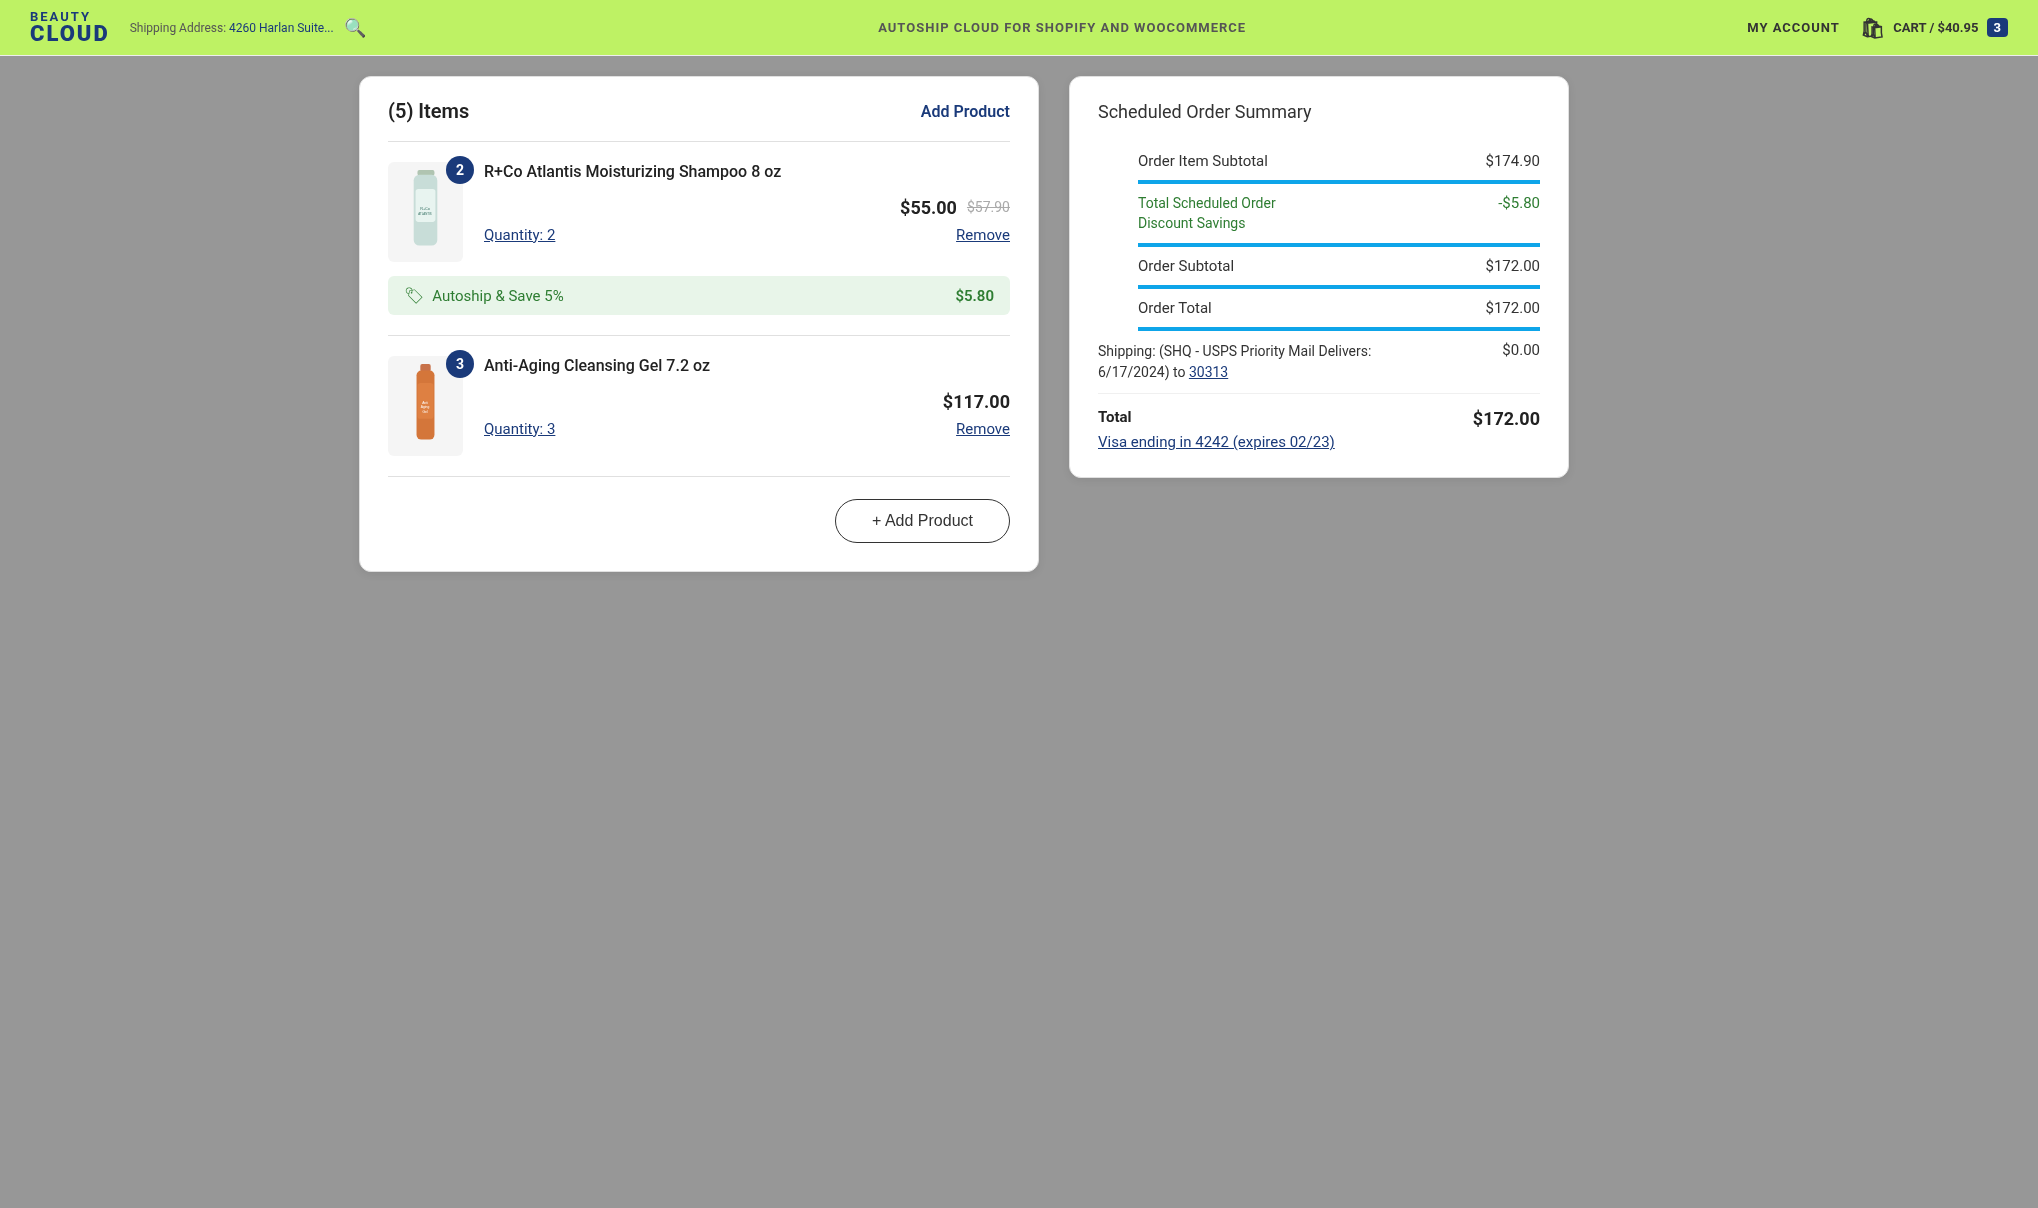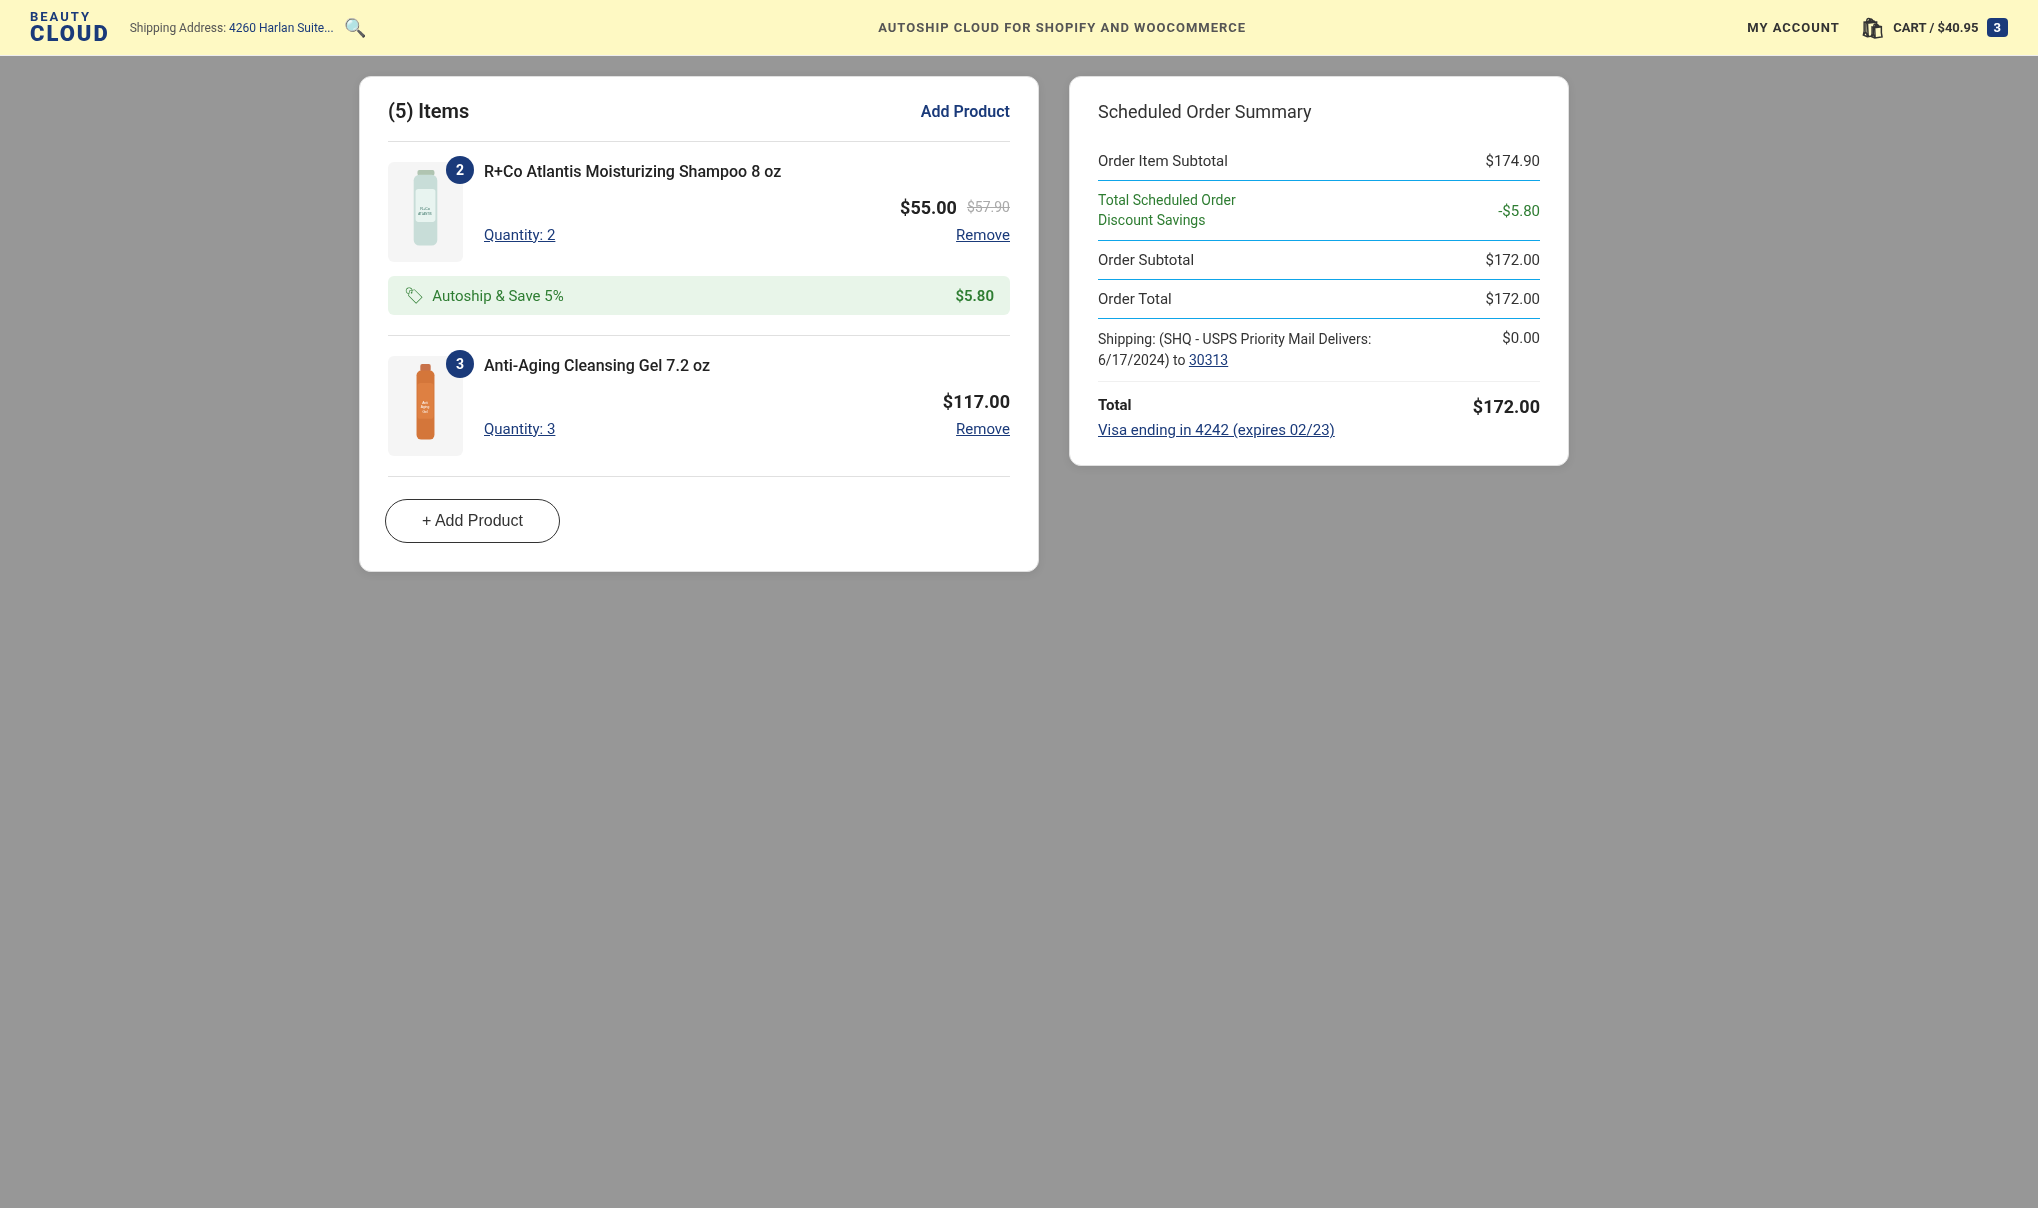--- a/index.html
+++ b/index.html
@@ -4,21 +4,21 @@
   <style>
     * { box-sizing: border-box; margin: 0; padding: 0; }
     body {
       font-family: -apple-system, BlinkMacSystemFont, 'Segoe UI', Roboto, sans-serif;
       background: #e8e8e8;
       min-height: 100vh;
     }
 
     
     .header {
-      background: #fef9c3;
+      background: #bef264;
       display: flex;
       align-items: center;
       padding: 10px 30px;
       border-bottom: 1px solid #eee;
       position: relative;
       z-index: 10;
     }
     .logo {
       display: flex;
       flex-direction: column;
@@ -259,21 +259,21 @@
     }
     .autoship-savings {
       font-size: 15px;
       color: #2e7d32;
       font-weight: 600;
     }
 
     
     .add-product-btn-wrap {
       display: flex;
-      justify-content: flex-start;
+      justify-content: flex-end;
       padding: 22px 28px 28px 25px;
     }
     .add-product-btn {
       border: 1.5px solid #333;
       background: #fff;
       border-radius: 50px;
       padding: 12px 36px;
       font-size: 16px;
       color: #333;
       cursor: pointer;
@@ -298,24 +298,25 @@
     .summary-title {
       font-size: 18px;
       font-weight: 400;
       color: #333;
       margin-bottom: 20px;
     }
 
     .summary-row {
       display: flex;
       justify-content: space-between;
-      align-items: center;
+      align-items: flex-start;
       padding: 10px 0;
-      border-bottom: 1px solid #0ea5e9;
-      font-size: 15px;
+      border-bottom: 4px solid #0ea5e9;
+      font-size: 15px;
+      margin-left: 40px;
     }
     .summary-row:last-child {
       border-bottom: none;
     }
     .summary-label {
       color: #333;
     }
     .summary-value {
       color: #333;
       font-weight: 400;

